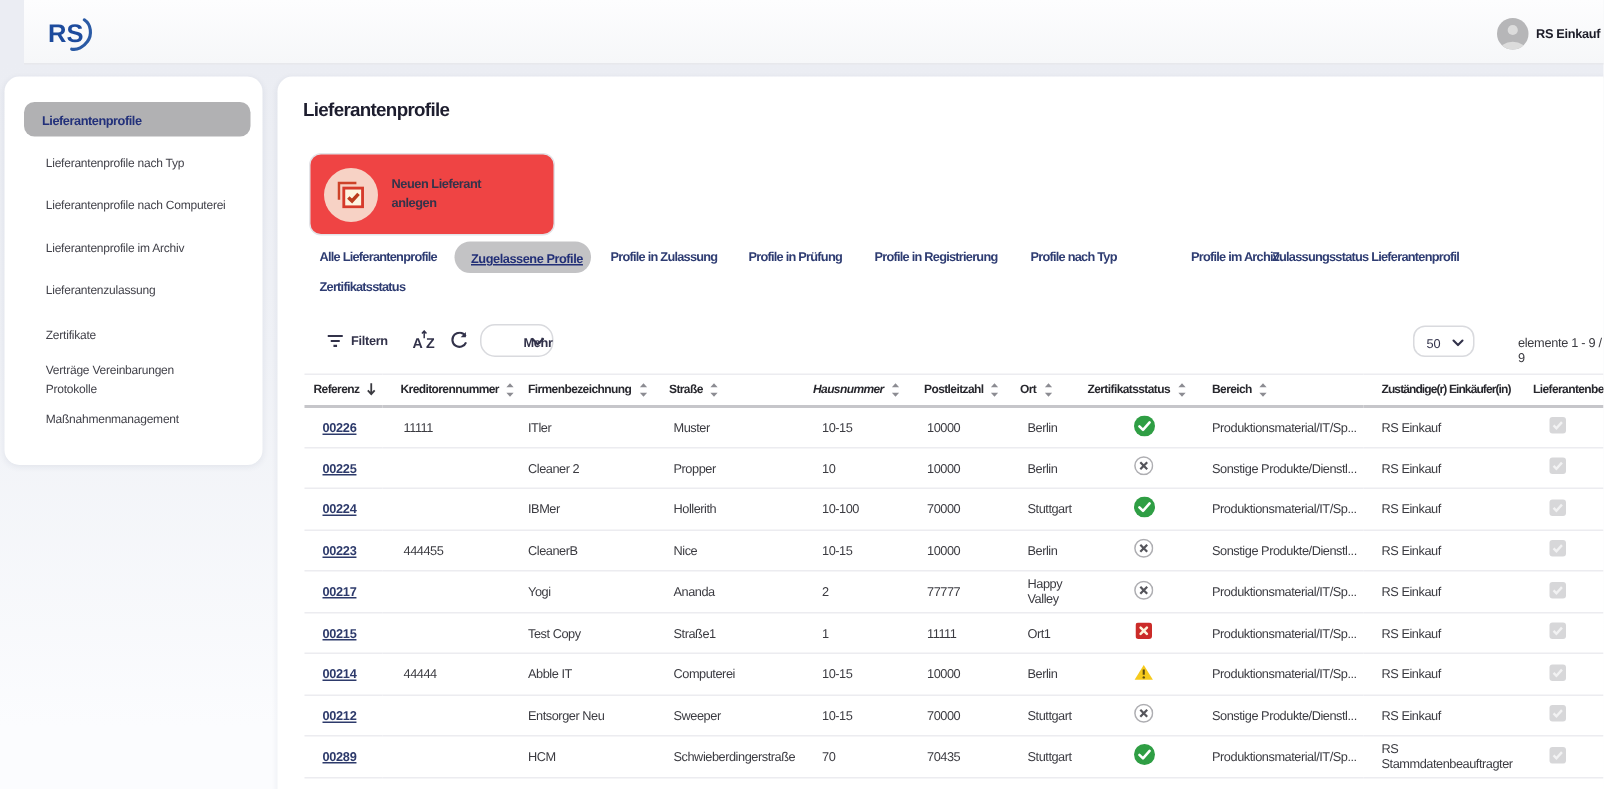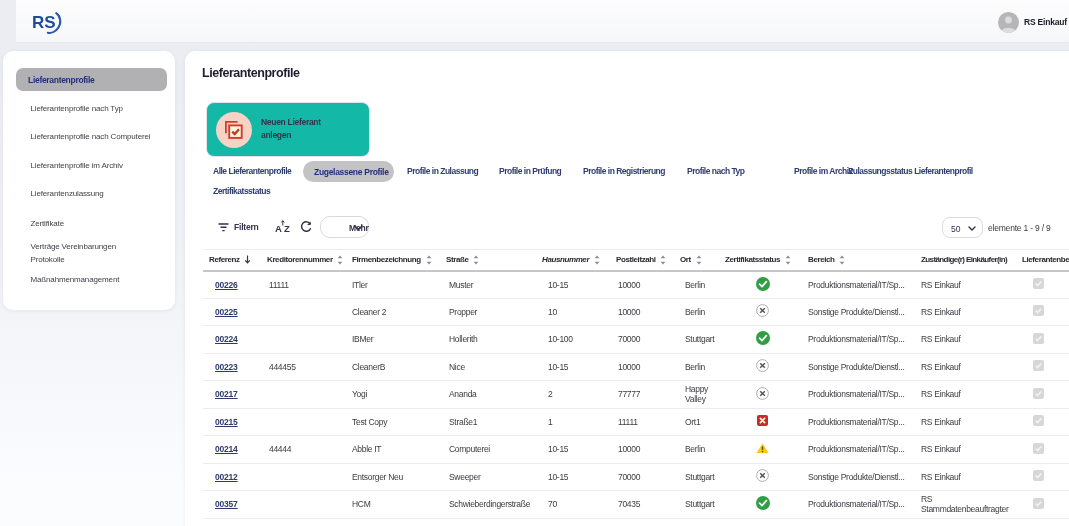--- a/index.html
+++ b/index.html
@@ -19,37 +19,37 @@
 
 .sidebar { position:absolute; left:3px; top:51px; width:172px; height:259px; background:#fff; border-radius:10px; box-shadow:0 1px 4px rgba(40,50,90,0.08); }
 .sitem { position:absolute; left:27.5px; font-size:8px; letter-spacing:-0.15px; color:#42424a; }
 .sel-pill { position:absolute; left:13px; top:16.5px; width:151px; height:23.5px; background:#b1b1b3; border-radius:7px; }
 .sel-pill span { position:absolute; left:12px; top:7px; font-size:8.5px; font-weight:bold; letter-spacing:-0.3px; color:#22307a; }
 
 
 .content { position:absolute; left:185px; top:51px; width:900px; height:500px; background:#fff; border-radius:10px; box-shadow:0 1px 4px rgba(40,50,90,0.08); }
 .ctitle { position:absolute; left:202px; top:66px; font-size:12.5px; font-weight:bold; letter-spacing:-0.45px; color:#1d1d2e; }
 
-.newcard { position:absolute; left:206px; top:102px; width:164px; height:55px; background:#14b8a6; border:1px solid #e3e4e8; border-radius:8px; }
+.newcard { position:absolute; left:206px; top:102px; width:164px; height:55px; background:#ef4444; border:1px solid #e3e4e8; border-radius:8px; }
 .newcircle { position:absolute; left:9px; top:9px; width:36px; height:36px; border-radius:50%; background:#f7d2c5; }
 .newcircle svg { position:absolute; left:9px; top:9px; }
 .newtext { position:absolute; left:54px; top:13px; font-size:8.5px; font-weight:bold; letter-spacing:-0.3px; color:#33334a; line-height:13px; }
 
 
 .tab { position:absolute; font-size:8.5px; font-weight:bold; letter-spacing:-0.5px; color:#2e3c72; white-space:nowrap; }
 .tabpill { position:absolute; left:303px; top:161px; width:91px; height:21px; background:#c3c3c5; border-radius:11px; }
-.tabpill span { position:absolute; left:11px; top:6px; font-size:8.5px; font-weight:bold; letter-spacing:-0.3px; color:#222f77; }
+.tabpill span { position:absolute; left:11px; top:6px; font-size:8.5px; font-weight:bold; letter-spacing:-0.3px; color:#222f77;text-decoration:underline; }
 
 
 .tool { position:absolute; font-size:8.5px; font-weight:bold; letter-spacing:-0.2px; color:#32324a; }
 .mehr { position:absolute; left:320px; top:216px; width:49px; height:22px; border:1px solid #d9dade; border-radius:10px; }
 .mehr span { position:absolute; left:9px; top:6px; font-size:8.5px; font-weight:bold; letter-spacing:-0.2px; color:#32324a;padding-left:19px; }
 .pagesel { position:absolute; left:942px; top:217px; width:41px; height:21px; border:1px solid #d9dade; border-radius:8px; }
 .pagesel span { position:absolute; left:8px; top:6px; font-size:8.5px; color:#32324a; }
-.elems { position:absolute; left:988px; top:223px; font-size:8.5px; letter-spacing:-0.2px; color:#3b3b41; }
+.elems { position:absolute; left:1012px; top:223px; font-size:8.5px; letter-spacing:-0.2px; color:#3b3b41; }
 
 
 table { position:absolute; left:203px; top:249px; width:866px; border-collapse:collapse; table-layout:fixed; }
 th { font-size:8px; font-weight:bold; letter-spacing:-0.4px; color:#28282e; text-align:left; padding:0 0 0 12px; height:21px; white-space:nowrap; overflow:visible; vertical-align:middle; }
 td { font-size:8.5px; letter-spacing:-0.3px; color:#3b3b41; padding:0 0 0 12px; height:27.5px; white-space:nowrap; overflow:hidden; vertical-align:middle; }
 td:nth-child(2) { padding-left:14px; }
 td:nth-child(4) { padding-left:15px; }
 td:nth-child(5) { padding-left:18px; }
 td:nth-child(6) { padding-left:14px; }
 td:nth-child(7) { padding-left:17px; }
@@ -348,21 +348,21 @@
               <circle cx="6.5" cy="6.5" r="5.9" fill="none" stroke="#aeaeb2" stroke-width="1"></circle>
               <path d="M 4.2 4.2 L 8.8 8.8 M 8.8 4.2 L 4.2 8.8" stroke="#55555b" stroke-width="1.5"></path>
             </svg></span></td>
     <td>Sonstige Produkte/Dienstl...</td>
         <td>RS Einkauf</td>
     <td><span class="cb"><svg width="11" height="11" viewBox="0 0 11 11">
               <path d="M 2.7 5.6 L 4.6 7.5 L 8.3 3.4" fill="none" stroke="#f2f2f3" stroke-width="1.6"></path>
             </svg></span></td>
   </tr>
   <tr>
-    <td><a class="ref">00357</a></td>
+    <td><a class="ref">00289</a></td>
         <td></td>
         <td>HCM</td>
         <td>Schwieberdingerstraße</td>
         <td>70</td>
         <td>70435</td>
         <td>Stuttgart</td>
     <td><span class="statwrap"><svg width="14" height="14" viewBox="0 0 14 14">
               <circle cx="7" cy="7" r="7" fill="#2f9e44"></circle>
               <path d="M 3.6 7.2 L 6 9.6 L 10.4 4.6" fill="none" stroke="#fff" stroke-width="1.7" stroke-linecap="round" stroke-linejoin="round"></path>
             </svg></span></td>

